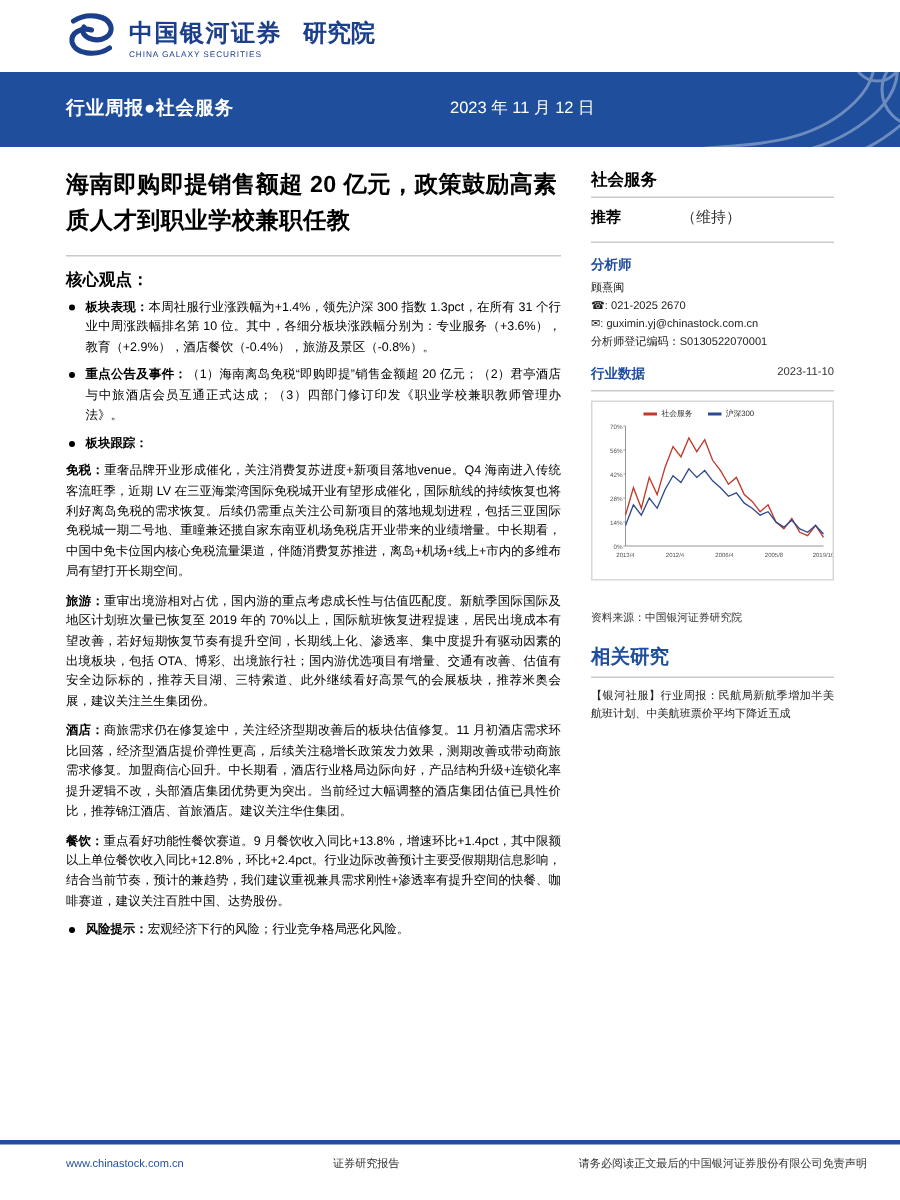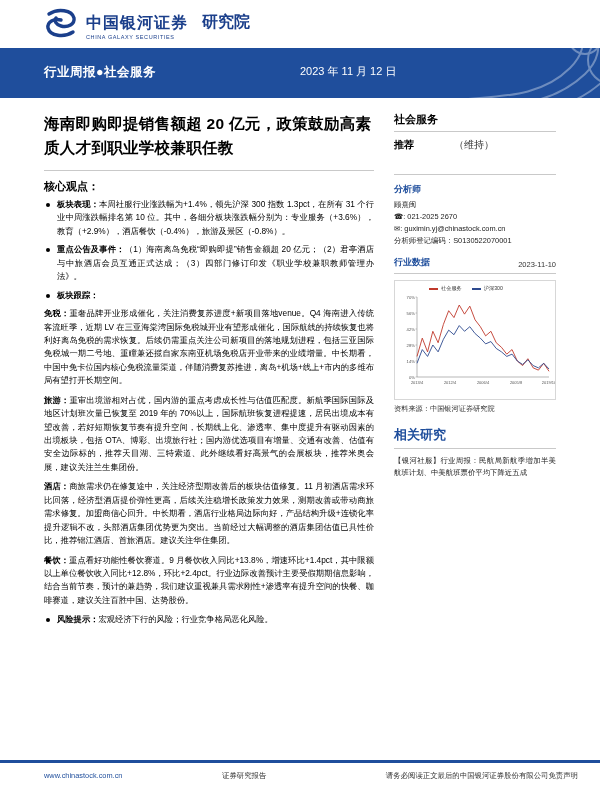--- a/index.html
+++ b/index.html
@@ -39,35 +39,35 @@
   .b-label{font-weight:bold;}
 
   .para{font-size:8.3px;line-height:1.62;text-align:justify;margin:0 0 6px 0;color:#000;}
   .para .lead{font-weight:bold;}
 
   .risk{font-size:8.3px;line-height:1.62;}
 
   
   .r-title{font-size:11px;font-weight:bold;color:#000;margin-bottom:4px;}
   .r-rule{height:1px;background:#c9c9c9;margin:4px 0 6px;}
-  .r-row{display:flex;font-size:10px;margin-bottom:22px;}
+  .r-row{display:flex;font-size:10px;margin-bottom:9px;}
   .r-row .k{font-weight:bold;color:#000;width:60px;}
   .r-row .v{color:#333;}
   .r-block-title{font-size:9px;font-weight:bold;color:#1f4e9c;margin:8px 0 3px;}
   .r-line{font-size:7.4px;line-height:1.6;color:#222;}
 
-  .r-head-bar{display:flex;justify-content:space-between;align-items:flex-end;margin-top:10px;}
+  .r-head-bar{display:flex;justify-content:space-between;align-items:flex-start;margin-top:10px;}
   .r-head-bar .lbl{font-size:9px;font-weight:bold;color:#1f4e9c;}
   .r-head-bar .dt{font-size:7.5px;color:#333;}
 
   .chart-box{margin-top:4px;border:1px solid #d7d7d7;height:118px;position:relative;background:#fff;}
   .chart-legend{position:absolute;left:34px;top:4px;display:flex;gap:10px;font-size:5.2px;color:#333;align-items:center;}
   .lg-item{display:flex;align-items:center;gap:3px;}
   .lg-swatch{width:9px;height:2px;display:inline-block;}
-  .src{font-size:7.2px;color:#333;margin-top:4px;}
+  .src{font-size:7.2px;color:#333;margin-top:20px;}
 
   .rel-title{font-size:13px;font-weight:bold;color:#1f4e9c;margin-top:12px;}
   .rel-item{font-size:7.4px;line-height:1.62;color:#222;margin-top:5px;text-align:justify;}
 
   
   .footer-rule{position:absolute;left:0;top:760px;width:600px;height:3px;background:#1f4e9c;}
   .footer{position:absolute;left:0;top:766px;width:600px;height:24px;}
   .f-left{position:absolute;left:44px;top:5px;font-size:7.4px;color:#1f4e9c;}
   .f-mid{position:absolute;left:222px;top:5px;font-size:7.4px;color:#333;}
   .f-right{position:absolute;right:22px;top:5px;font-size:7.4px;color:#333;}

